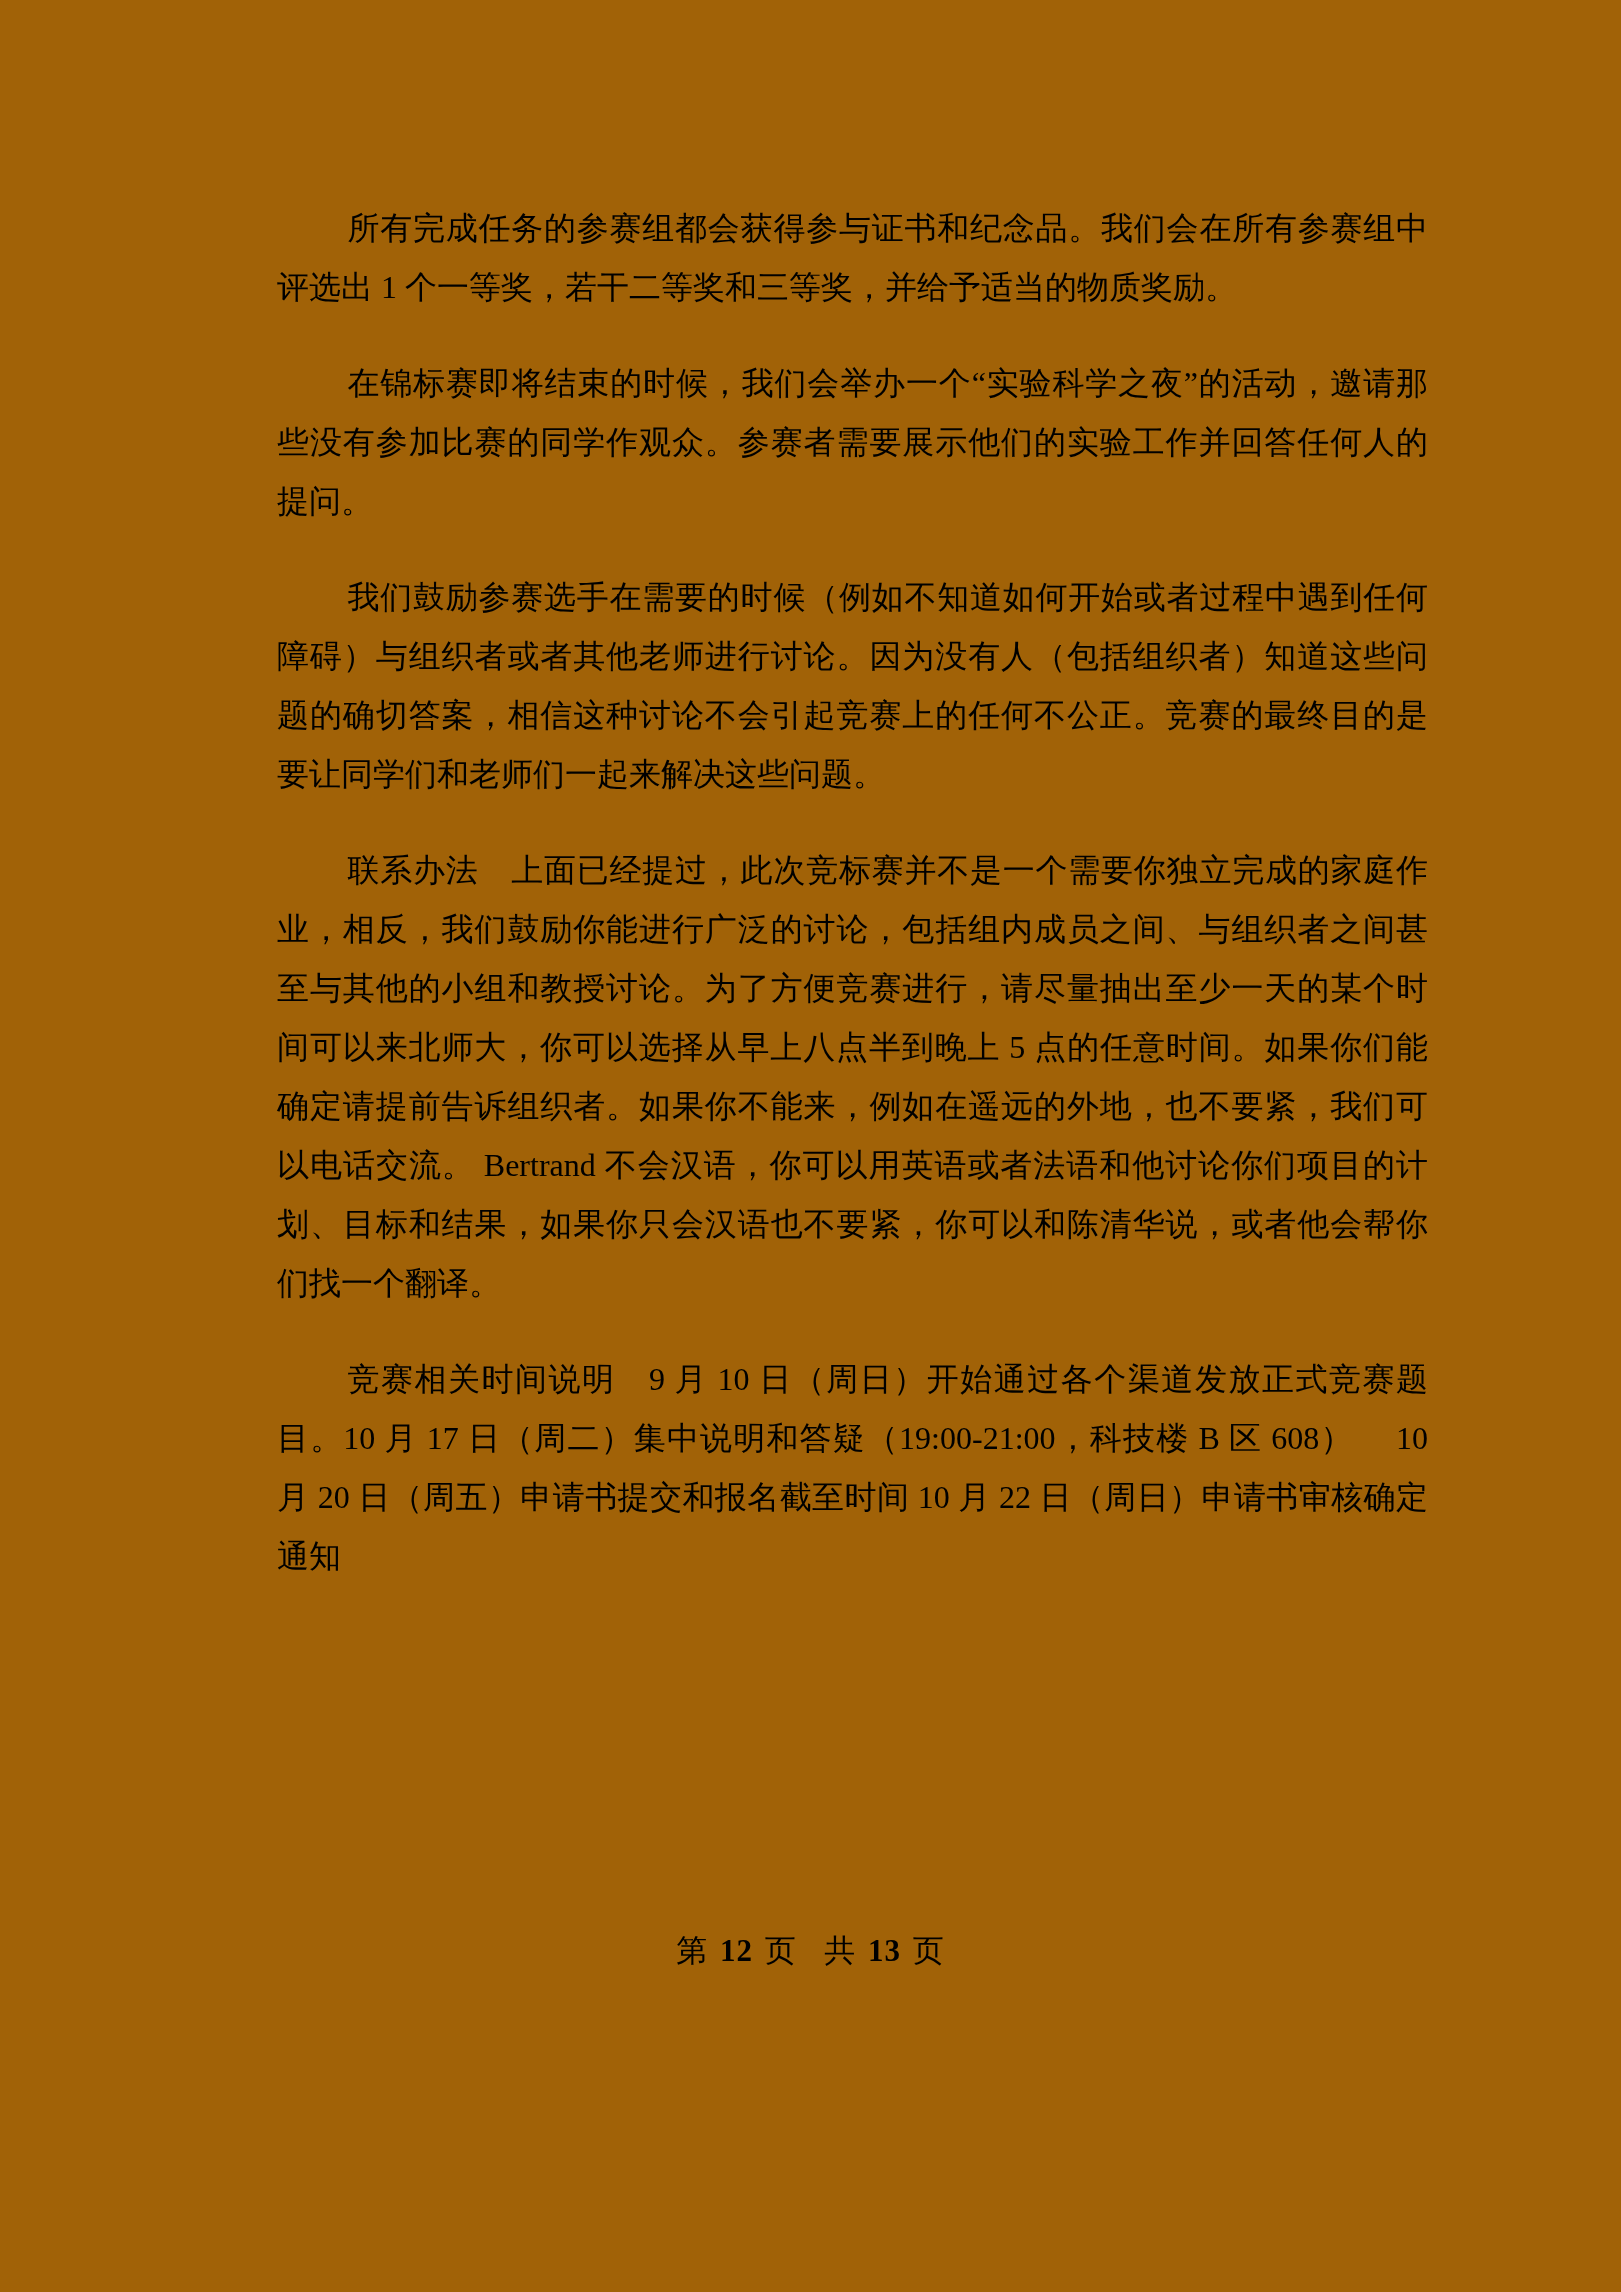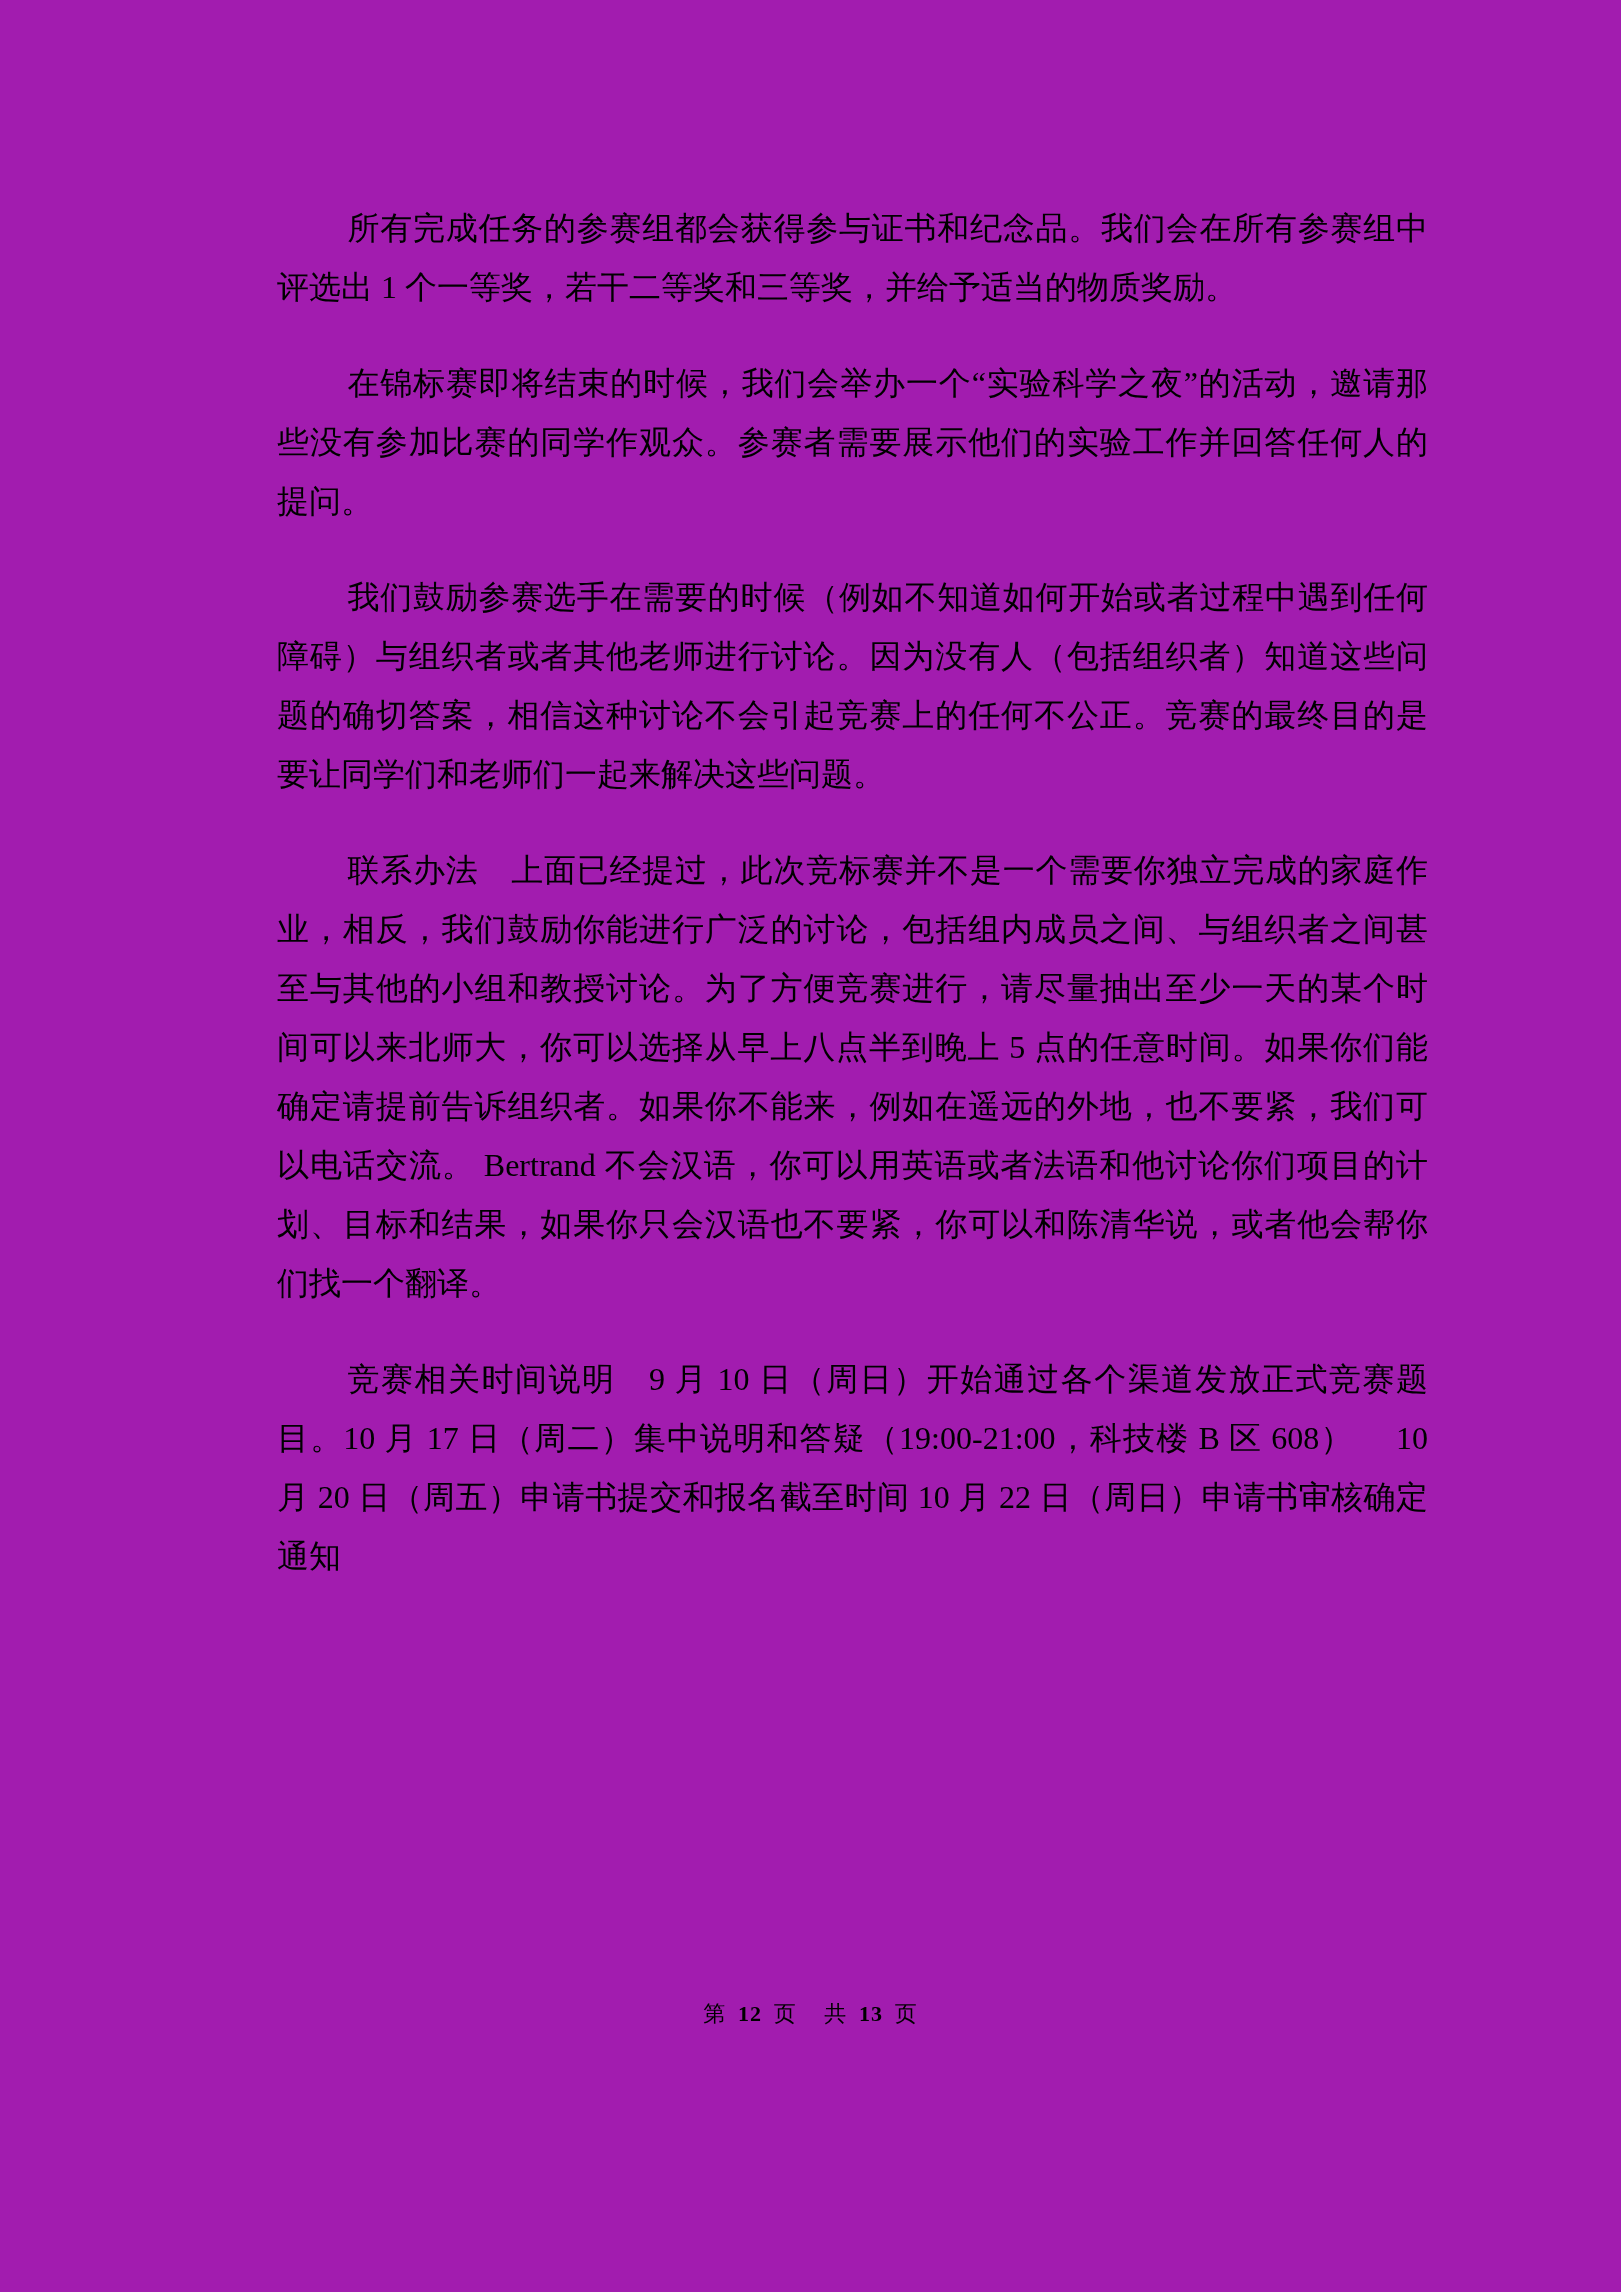--- a/index.html
+++ b/index.html
@@ -10,45 +10,45 @@
   body {
     width: 1621px;
     height: 2293px;
     position: relative;
     font-family: "Liberation Serif", "DejaVu Serif", serif;
     color: #000000;
   }
   .page {
     position: absolute;
     inset: 0;
-    background: #a21caf;
+    background: #a16207;
     overflow: hidden;
   }
   .content {
     position: absolute;
     left: 277px;
     top: 199px;
     width: 1151px;
   }
   .para {
     margin: 0 0 37px 0;
     font-size: 32px;
     line-height: 59px;
     text-align: justify;
     text-indent: 2.2em;
     word-break: normal;
     overflow-wrap: break-word;
   }
   .footer {
     position: absolute;
     left: 0;
-    top: 1996px;
+    top: 1933px;
     width: 100%;
     text-align: center;
-    font-size: 22px;
+    font-size: 31px;
     line-height: 35px;
     letter-spacing: 1px;
   }
   .footer span { display: inline-block; }
   .footer .sp  { margin: 0 5.9px; }
   .footer .num { font-weight: bold; margin: 0 5.9px; }
   .footer .gap { margin-left: 21.6px; }
 </style>
 </head>
 <body>

